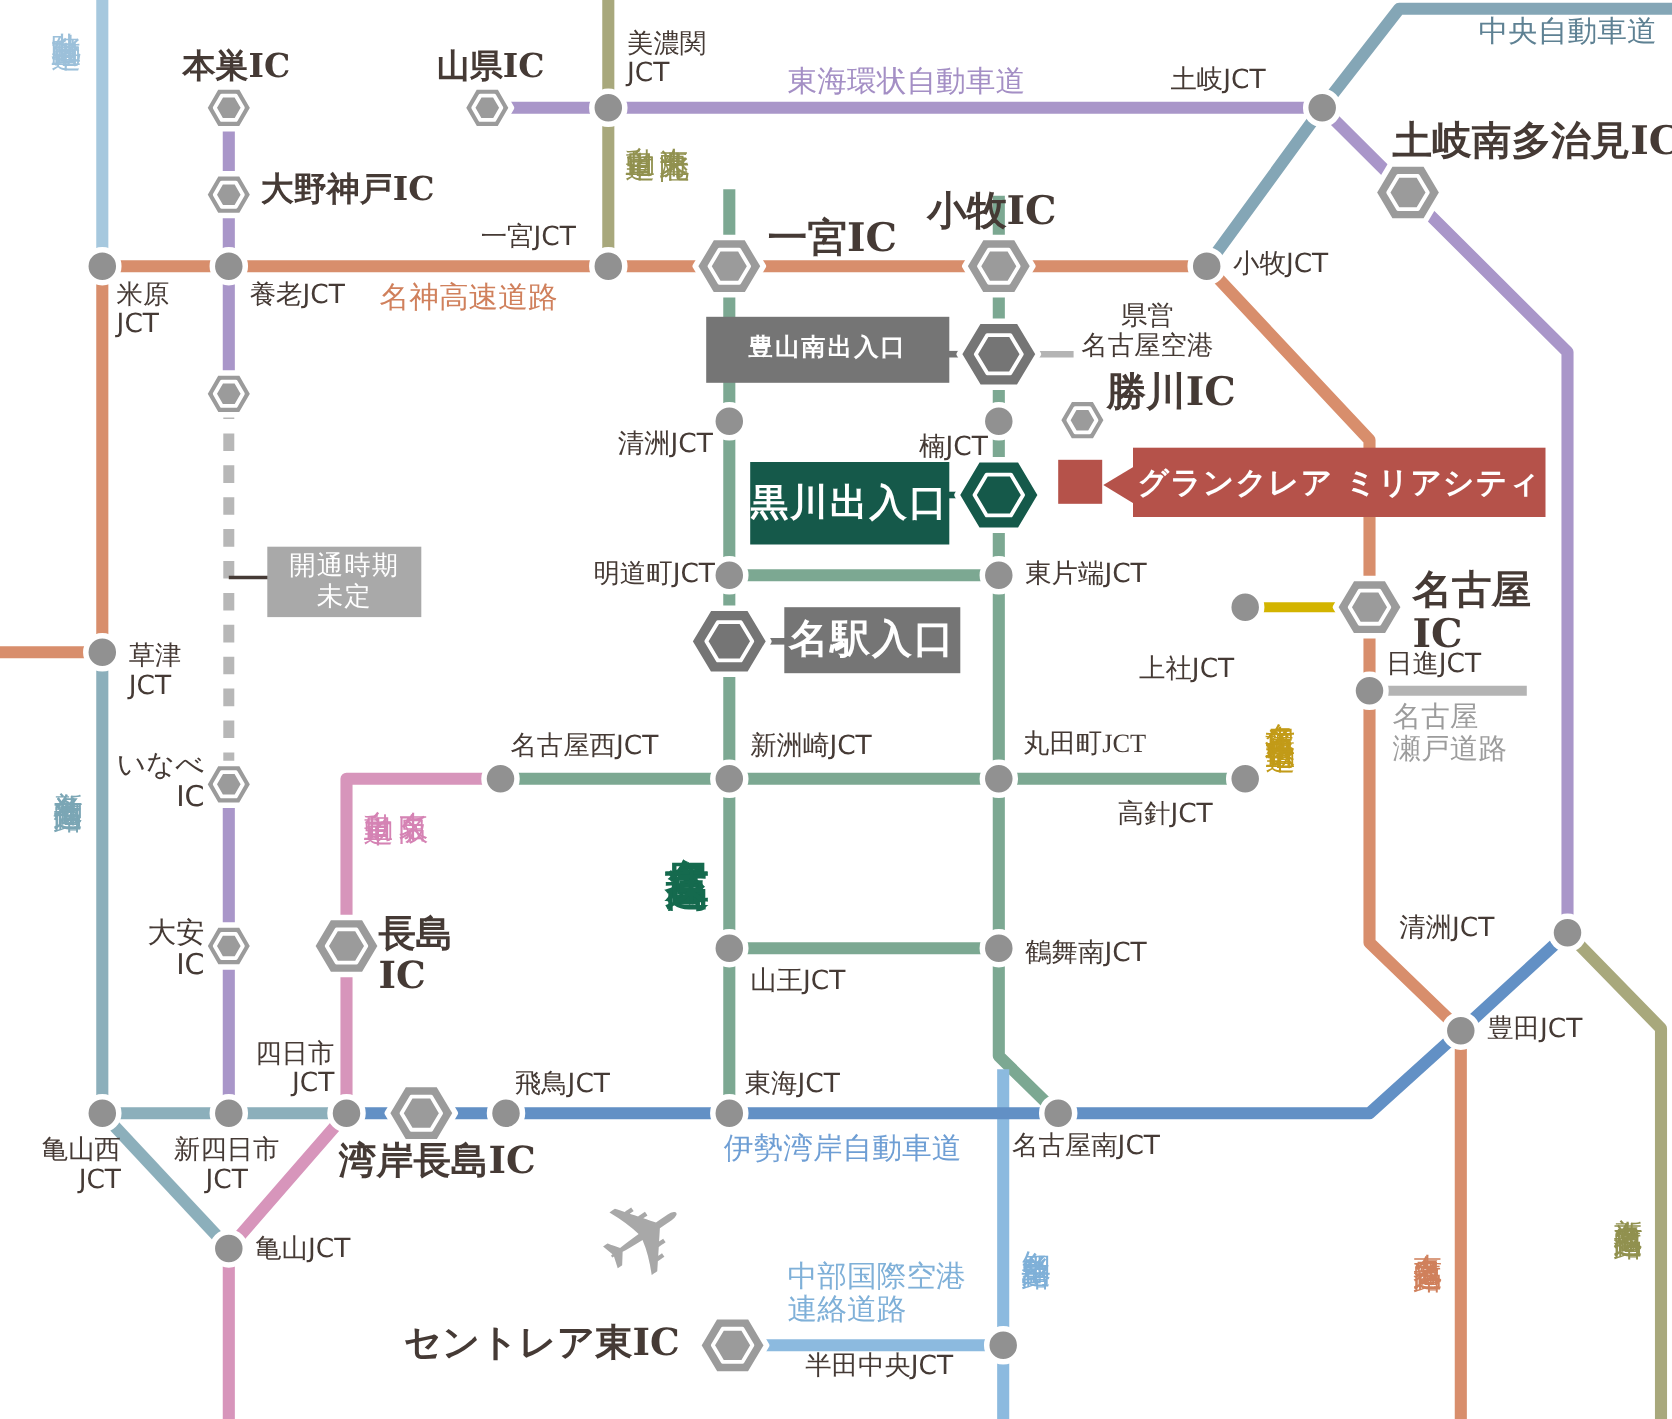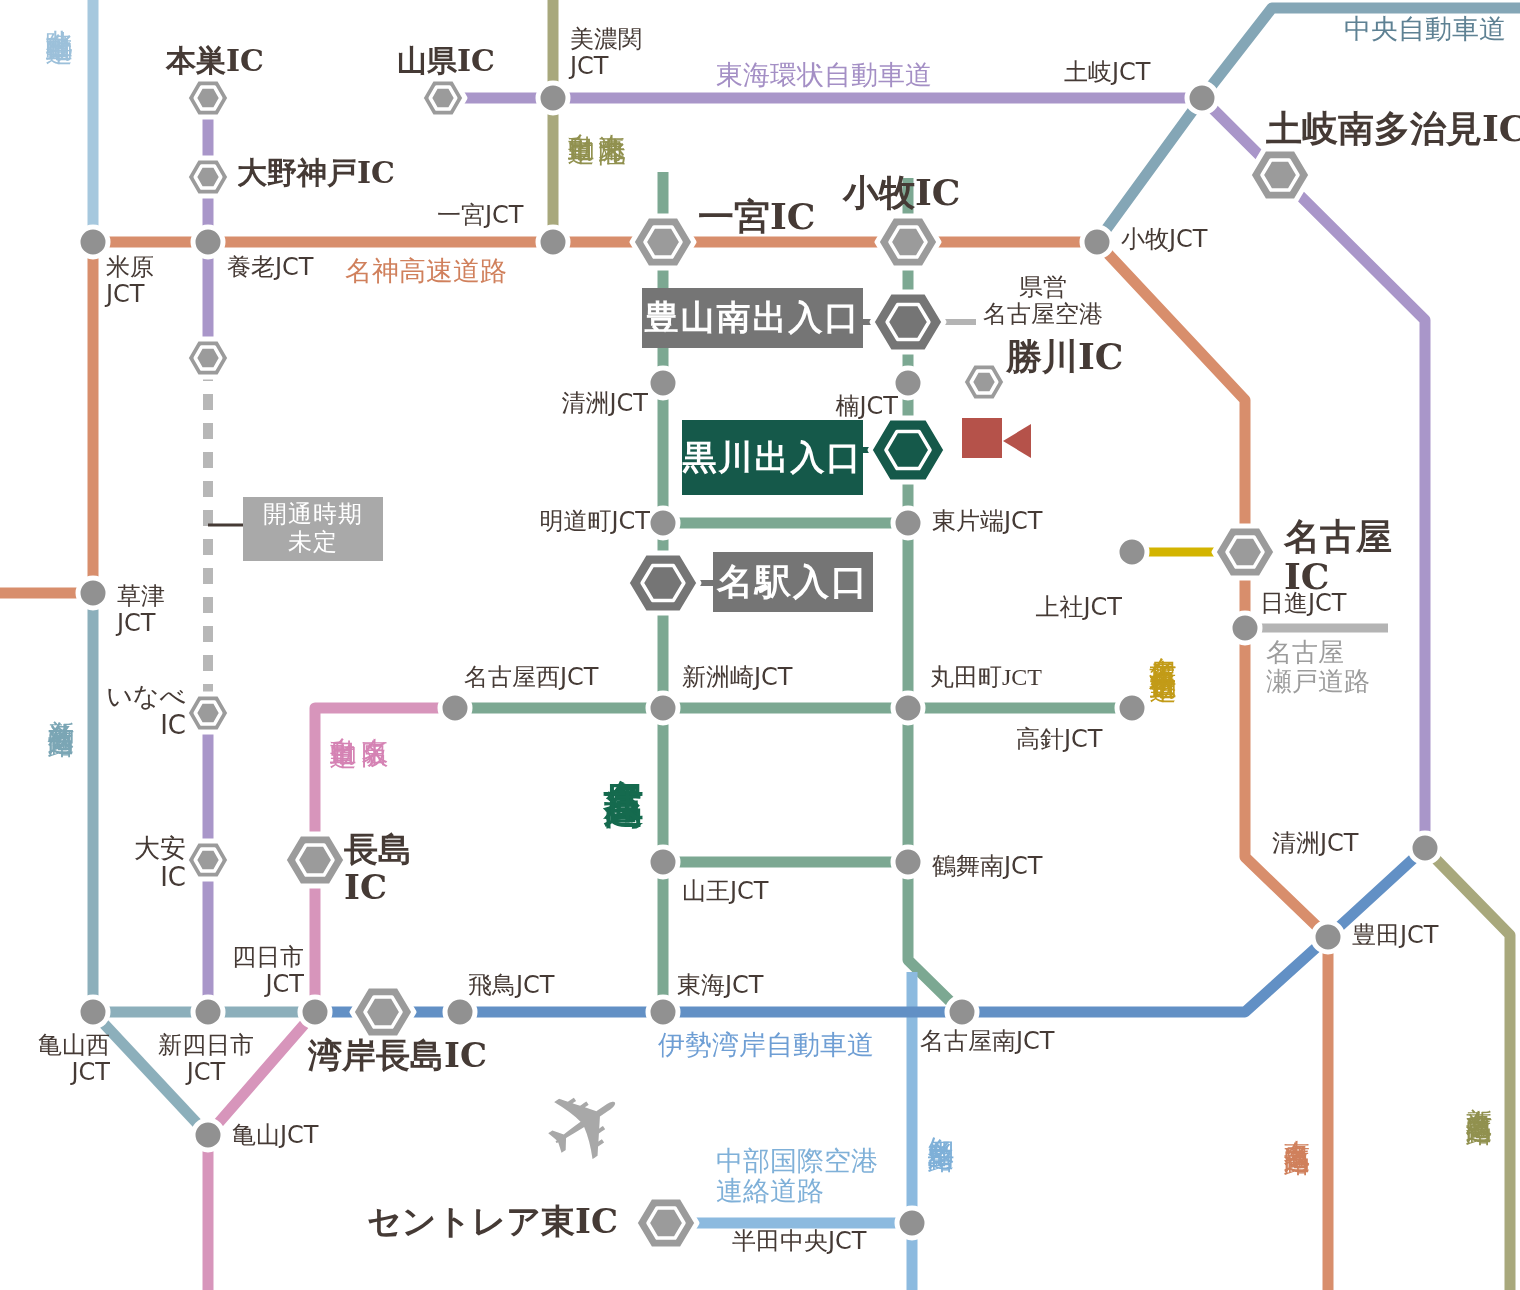--- a/index.html
+++ b/index.html
@@ -335,21 +335,21 @@
       <div class="lbl" style="top: 1228px; font-size: 24px; left: 732px;">
         <span>半田中央JCT</span>
       </div>
       <div class="lbl serif alignR" style="top: 1202px; font-size: 34px; right: 902px;">
         <span>セントレア東IC</span>
       </div>
       <div class="lbl vert" style="top: 1118px; font-size: 27px; color: rgb(208, 128, 92); left: 1284px;">東名高速道路</div>
       <div class="lbl vert" style="top: 1086px; font-size: 27px; color: rgb(145, 145, 79); left: 1466px;">新東名高速道路</div>
     </div>
   <div id="badges-layer">
-      <div class="badge" style="left: 642px; top: 288px; width: 221px; height: 60px; background: rgb(117, 117, 117); font-size: 34px;">
+      <div class="badge" style="left: 642px; top: 288px; width: 221px; height: 60px; background: rgb(117, 117, 117); font-size: 22px; font-family: Liberation Mono, monospace;">
         <div>
           <div>豊山南出入口</div>
         </div>
       </div>
       <div class="badge" style="left: 682px; top: 420px; width: 181px; height: 75px; background: rgb(21, 89, 74); font-size: 34px;">
         <div>
           <div>黒川出入口</div>
         </div>
       </div>
       <div class="badge" style="left: 713px; top: 552px; width: 160px; height: 60px; background: rgb(117, 117, 117); font-size: 36px;">
@@ -362,13 +362,14 @@
           <div>開通時期</div>
           <div>未定</div>
         </div>
       </div>
     </div>
 
   <div class="airplane">✈</div>
 
   <div class="callout-marker"></div>
   <div class="callout-arrow"></div>
+  <div class="callout-banner">グランクレア ミリアシティ</div>
 </div>
 
 </body></html>

